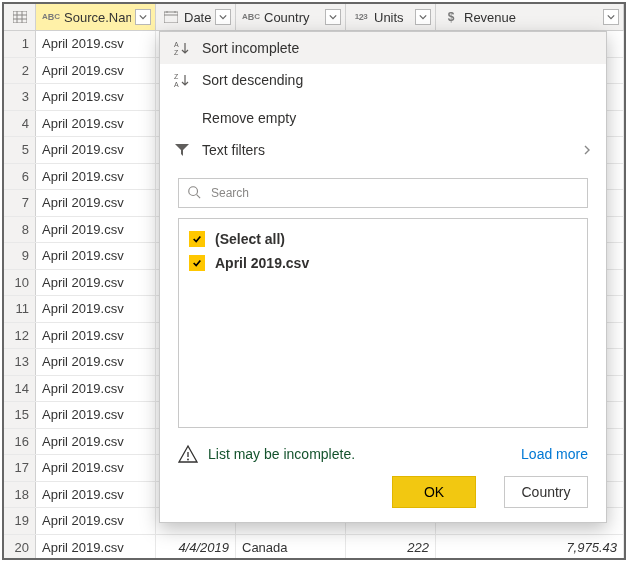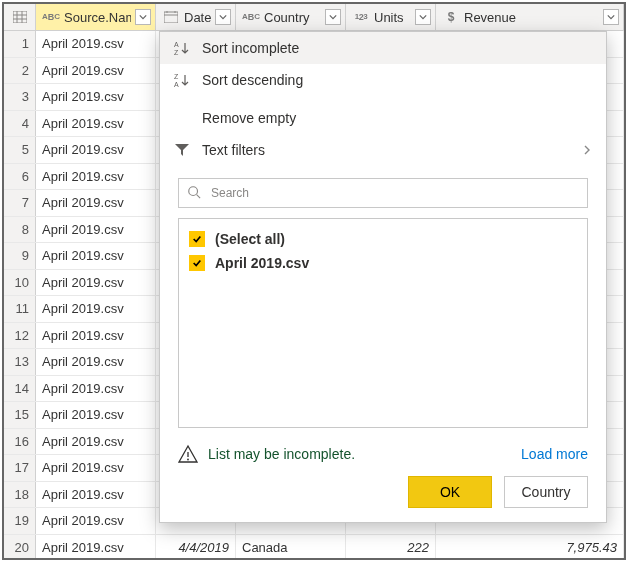--- a/index.html
+++ b/index.html
@@ -196,20 +196,21 @@
   .btn {
     min-width: 84px;
     height: 32px;
     border: 1px solid #c8c8c8;
     background: #fff;
     display: flex;
     align-items: center;
     justify-content: center;
     font-size: 14px;
     cursor: pointer;
+    margin-left: 16px;
   }
   .btn.primary {
     background: #f2c811;
     border-color: #e0b600;
     color: #000;
   }
 </style>
 </head>
 <body>
 

